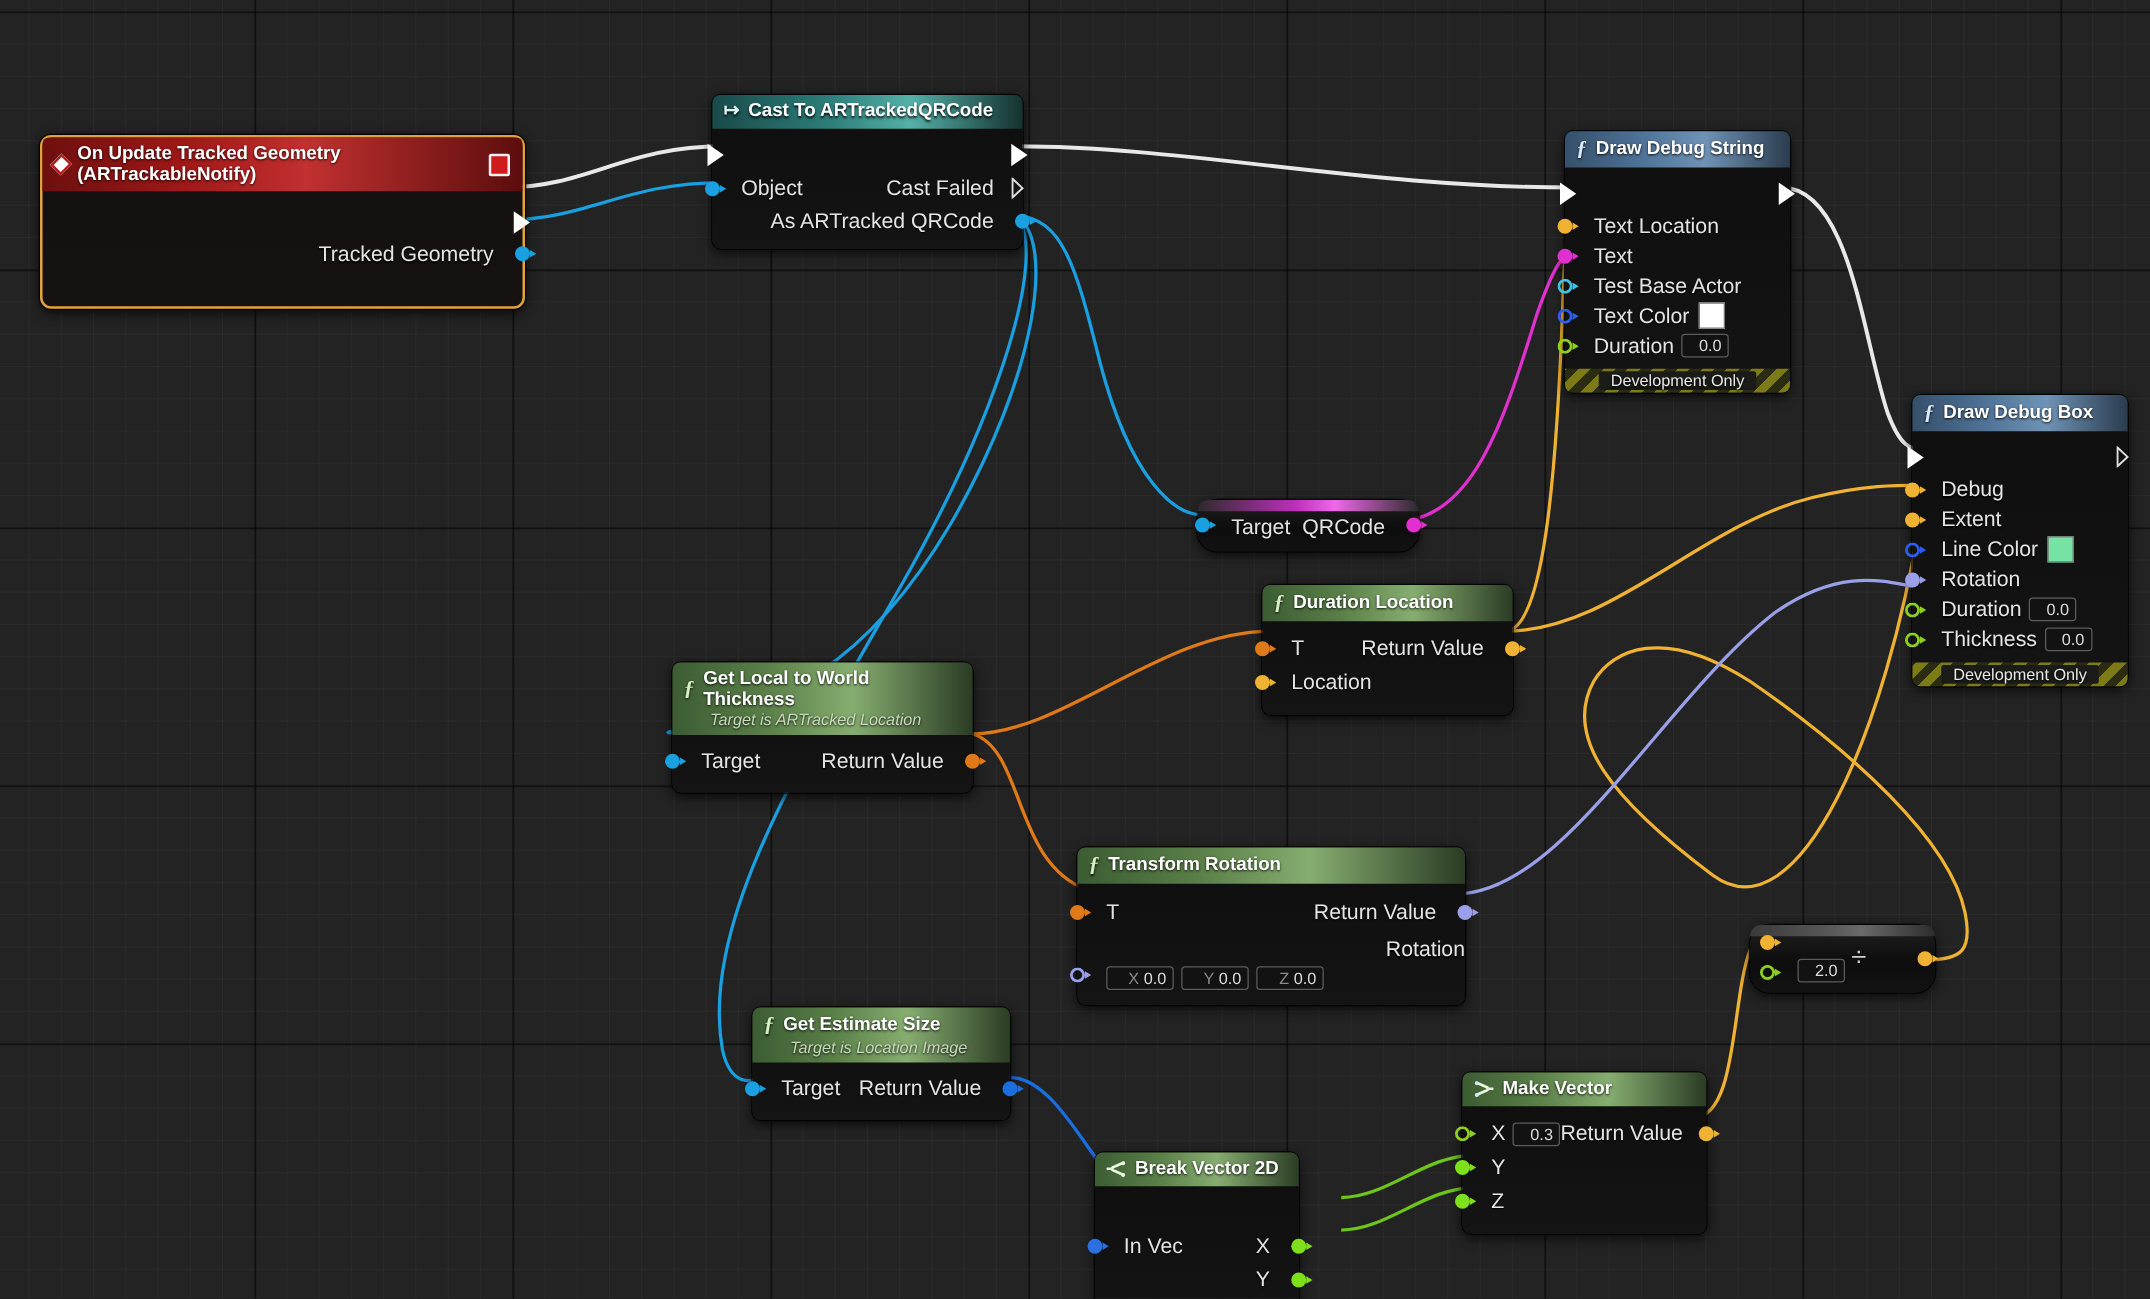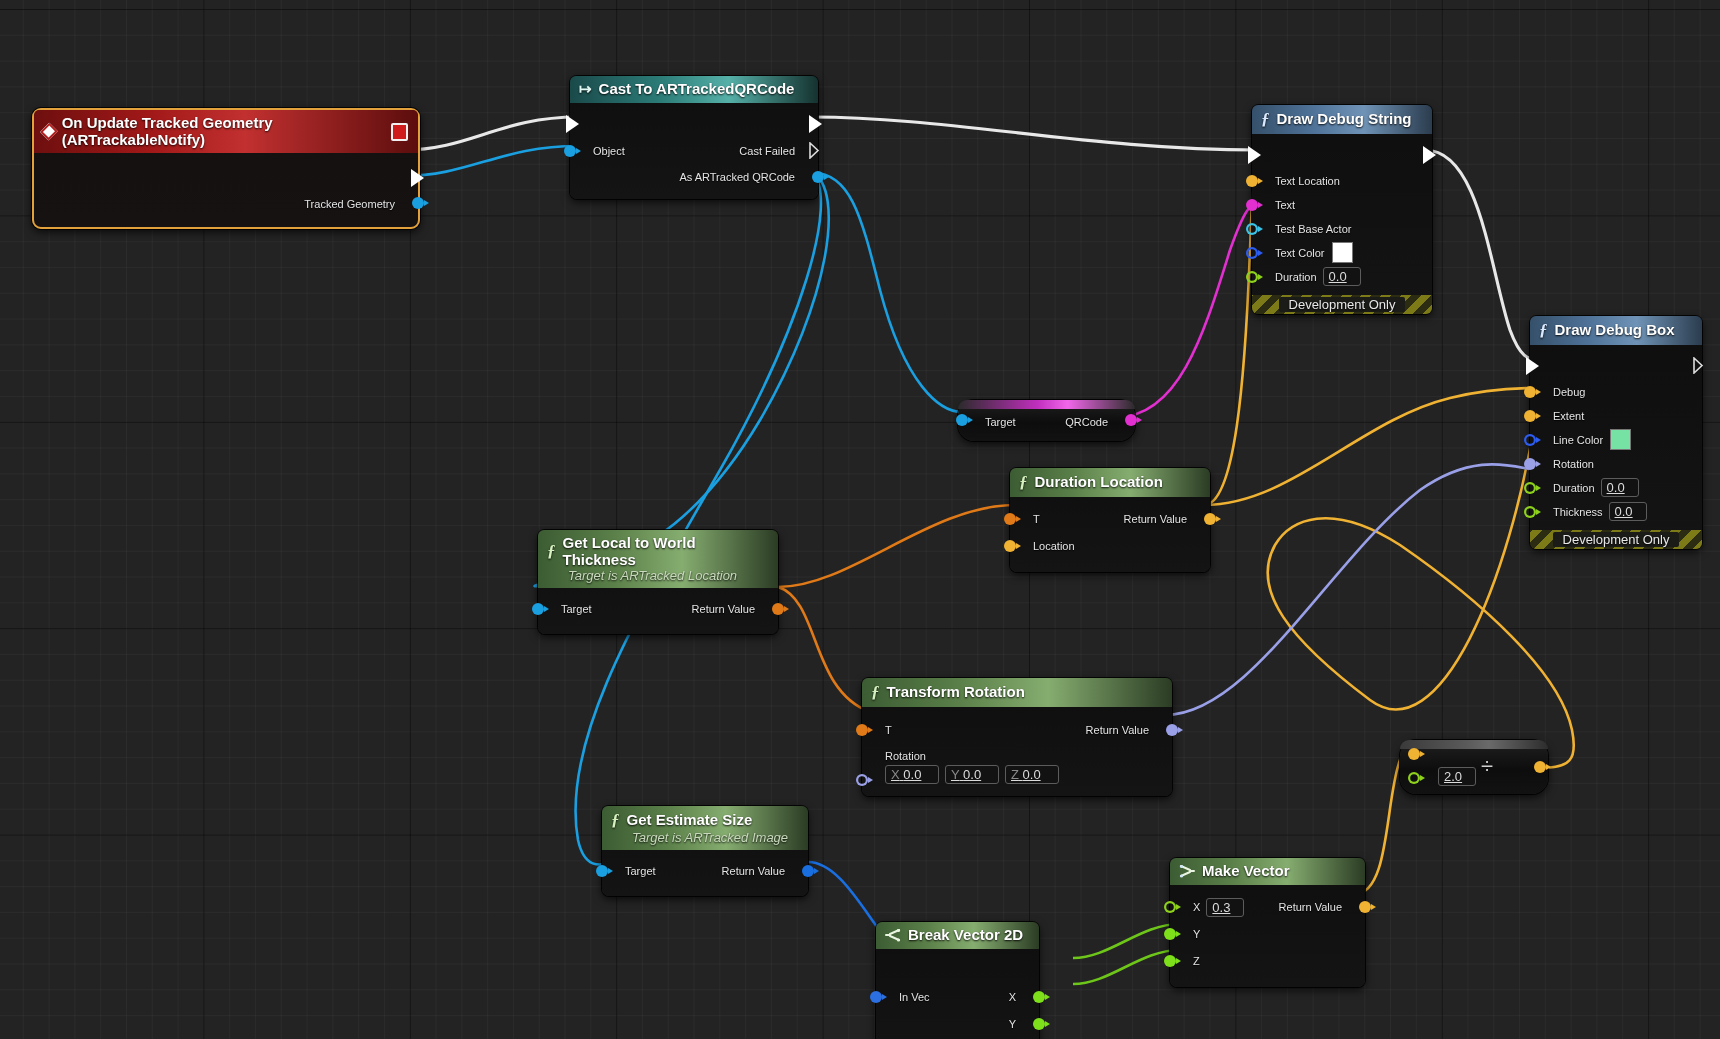--- a/index.html
+++ b/index.html
@@ -61,21 +61,21 @@
     padding: 1px 10px 5px 30px;
     margin-top: -2px;
     text-shadow: 0 1px 2px rgba(0,0,0,0.9);
   }
   .head-sub-wrap { border-top-left-radius:6px; border-top-right-radius:6px; overflow:hidden; }
 
   .node-body { padding: 7px 0 9px 0; position: relative; }
   .row { position: relative; display:flex; align-items:center; height: 24px; }
   .row-right { justify-content: flex-end; }
 
-  .pin-label { color:#e4e4e4; font-size:11px; text-shadow:0 1px 1px #000; white-space:nowrap; }
+  .pin-label { color:#e4e4e4; font-size:17px; text-shadow:0 1px 1px #000; white-space:nowrap;text-align:right; }
   .pin-label.left  { margin-left: 23px; }
   .pin-label.right { margin-right: 23px; }
 
   
   .pin {
     position:absolute; width:12px; height:12px; border-radius:50%;
   }
   .pin.in  { left:-6px; }
   .pin.out { right:-6px; }
   .pin::after {
@@ -93,25 +93,24 @@
     border-top: 9px solid transparent;
     border-bottom: 9px solid transparent;
   }
   .exec.hollow-exec {
     border:none; width:11px; height:17px;
     background:transparent;
   }
   .exec.hollow-exec svg { display:block; }
 
   .val-box {
-    display:inline-block; min-width:26px; text-align:left;
+    display:inline-block; min-width:26px; text-align:right;
     background:#121212; border:1px solid #5c5c5c; border-radius:3px;
     color:#dcdcdc; font-size:13px; padding:1px 5px; margin-left:6px;
     font-family:"Liberation Sans", sans-serif;
-    text-decoration:underline;
   }
   .swatch { display:inline-block; width:19px; height:19px; border:1px solid #777; margin-left:7px; vertical-align:middle; }
 
   .dev-only {
     margin-top:4px;
     height:19px;
     border-bottom-left-radius:6px; border-bottom-right-radius:6px;
     background-image: repeating-linear-gradient(-45deg, #7d7a18 0 7px, #2c2c12 7px 14px);
     display:flex; align-items:center; justify-content:center;
     font-size:13px; color:#e8e8e8; text-shadow:0 1px 2px #000;
@@ -186,21 +185,21 @@
 
   <path d="M 1073 984 C 1110 984 1140 950 1180 950" stroke="#6ec61a" stroke-width="2.6" fill="none"></path>
 </svg>
 
 <div class="node event-node" style="left:32px; top:108px; width:384px;">
   <div class="node-head head-event">
     <span class="ev-diamond"></span>
     <span>On Update Tracked Geometry (ARTrackableNotify)</span>
     <span class="ev-stop"></span>
   </div>
-  <div class="node-body" style="padding-top:12px; padding-bottom:10px;">
+  <div class="node-body" style="padding-top:12px; padding-bottom:28px;">
     <div class="row row-right" style="height:26px;">
       <span class="exec" style="right:-6px;"></span>
     </div>
     <div class="row row-right" style="height:26px;">
       <span class="pin-label right">Tracked Geometry</span>
       <span class="pin out solid" style="color:#1a9fe0; top:6px;"></span>
     </div>
   </div>
 </div>
 
@@ -386,21 +385,21 @@
     </div>
   </div>
 </div>
 
 <div class="node" style="left:602px; top:806px; width:206px;">
   <div class="head-sub-wrap head-pure">
     <div class="node-head" style="background:none; padding-bottom:1px;">
       <span class="fn-icon green">ƒ</span>
       <span>Get Estimate Size</span>
     </div>
-    <div class="node-sub">Target is ARTracked Image</div>
+    <div class="node-sub">Target is Location Image</div>
   </div>
   <div class="node-body" style="padding-top:8px; padding-bottom:12px;">
     <div class="row" style="height:26px;">
       <span class="pin in solid" style="color:#1a9fe0; top:7px;"></span>
       <span class="pin-label left">Target</span>
       <span class="pin-label right" style="margin-left:auto;">Return Value</span>
       <span class="pin out solid" style="color:#1a6fe0; top:7px;"></span>
     </div>
   </div>
 </div>

